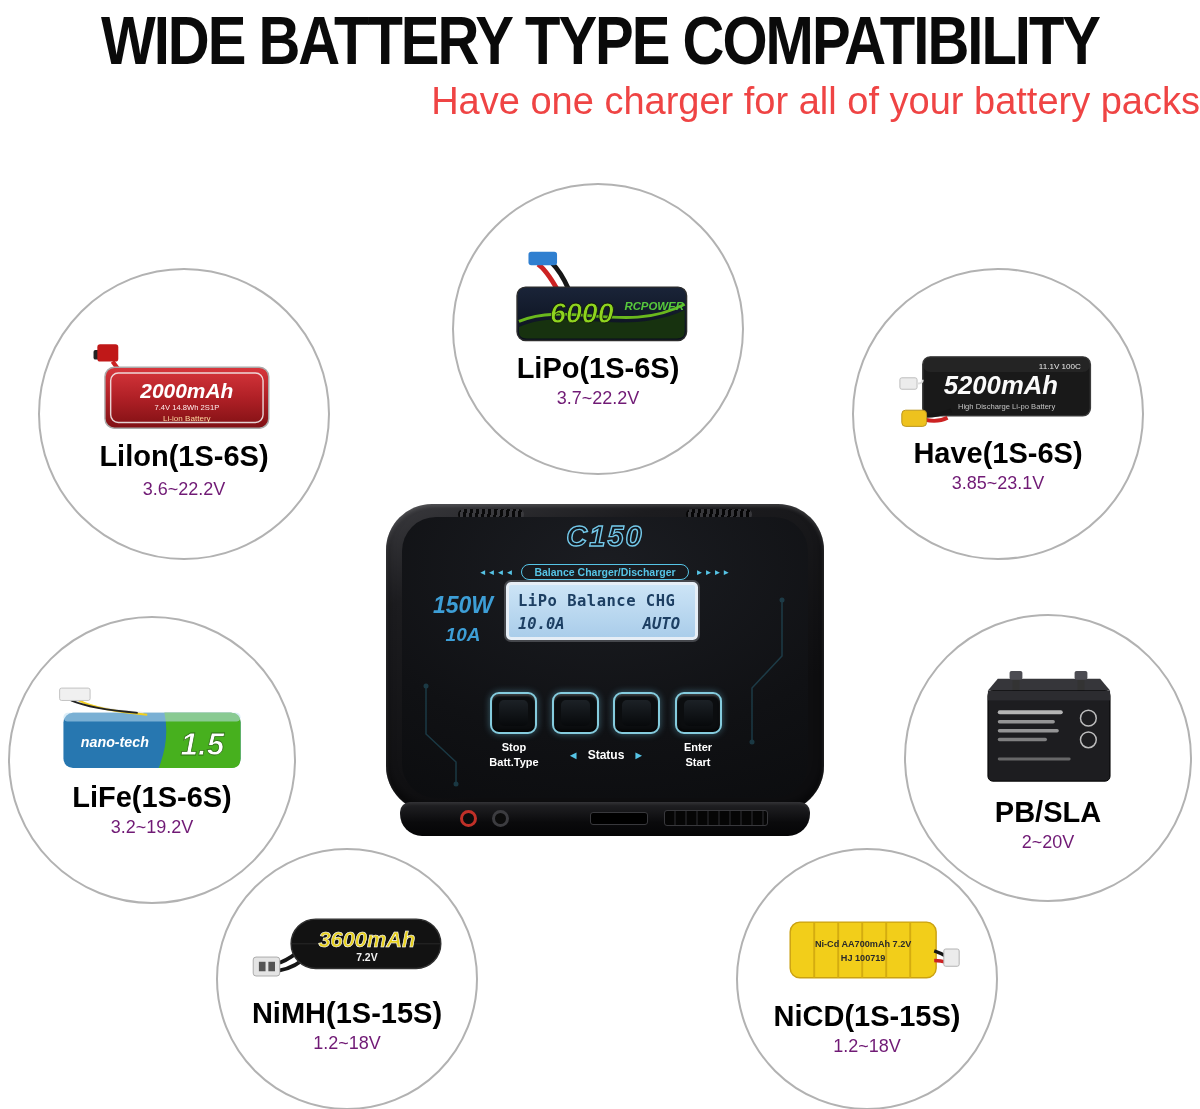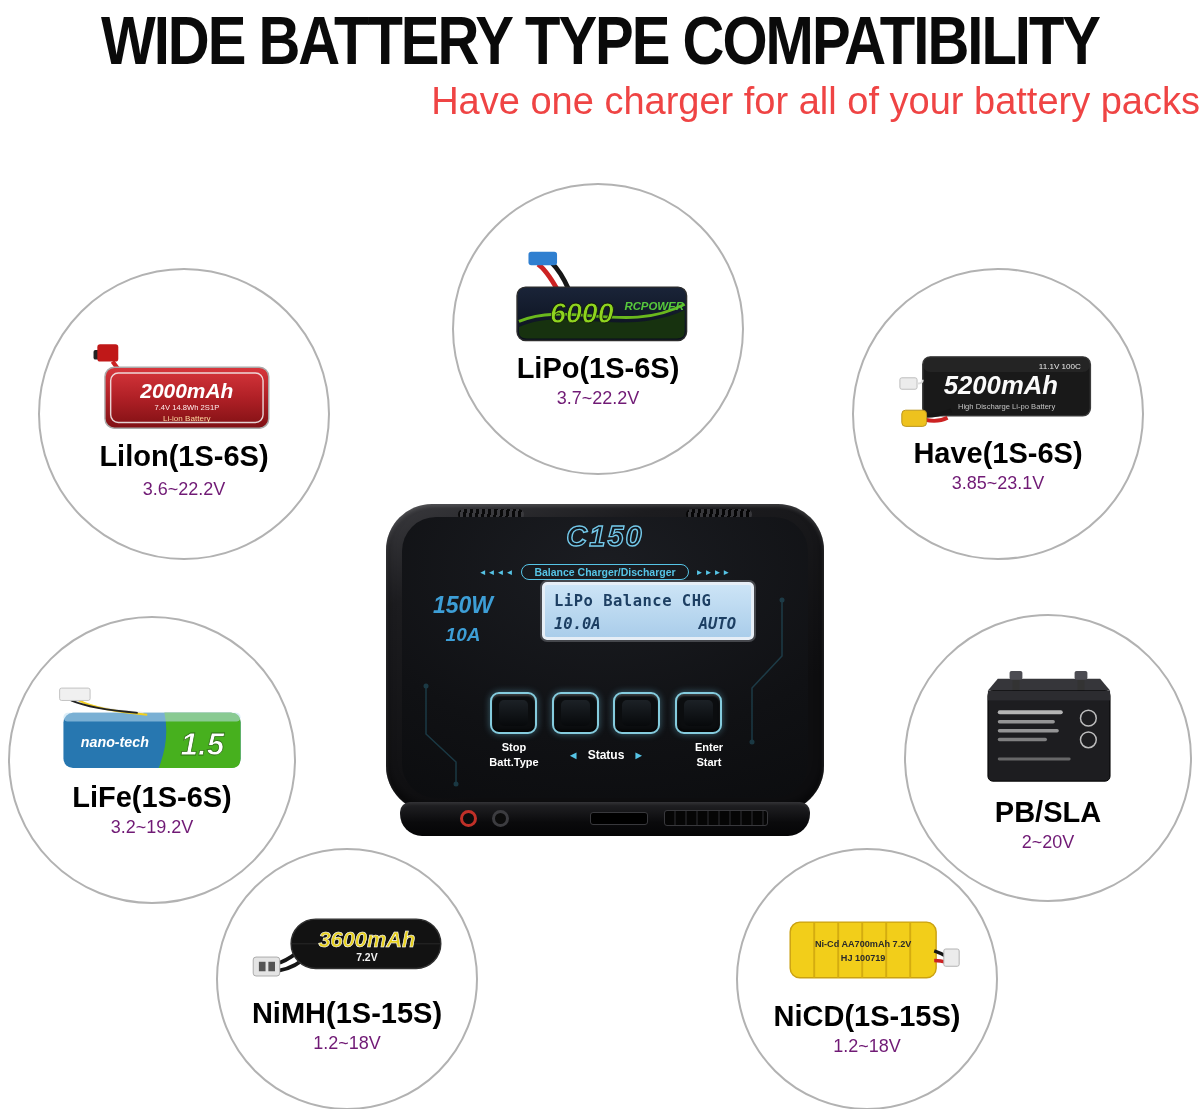--- a/index.html
+++ b/index.html
@@ -47,46 +47,46 @@
                  justify-content:center; gap:7px; }
   .tagline-arrows { color:#56c4e6; font-size:8px; letter-spacing:1px; }
   .tagline-pill { color:#56c4e6; font-size:10.5px; font-weight:bold;
                   border:1.5px solid #56c4e6; border-radius:10px; padding:1px 12px; }
 
   .power-block { position:absolute; left:44px; top:88px; width:66px; text-align:center;
                  color:#3d9ed6; font-style:italic; font-weight:bold; }
   .power-w { font-size:23px; }
   .power-a { font-size:19px; margin-top:5px; }
 
-  .lcd { position:absolute; left:120px; top:78px; width:212px; height:58px;
+  .lcd { position:absolute; left:120px; top:78px; width:192px; height:58px;
          background:linear-gradient(180deg,#cce4f6,#aacdea);
          border:3px solid #e6eef6; border-radius:5px; box-shadow:0 0 0 2px #45474c;
          padding:7px 9px 0;
-         font-family:"DejaVu Sans Mono","Liberation Mono",monospace; font-weight:bold; color:#1d3f63;margin-left:36px; }
+         font-family:"DejaVu Sans Mono","Liberation Mono",monospace; font-weight:bold; color:#1d3f63; }
   .lcd-l1 { font-size:15.5px; letter-spacing:0.5px; white-space:nowrap; }
   .lcd-l2 { font-size:15.5px; display:flex; justify-content:space-between; margin-top:5px; padding-right:6px;font-style:italic; }
 
   .warning-row { position:absolute; left:66px; top:150px; display:flex; align-items:center; gap:9px; }
   .warning-texts { color:#ececec; font-size:9.5px; line-height:1.5; letter-spacing:0.1px; }
 
   .buttons-row { position:absolute; left:104px; top:188px; width:232px;
                  display:flex; justify-content:space-between; }
   .chg-btn { width:47px; height:42px; border-radius:9px; background:#0b0d0f;
              border:2px solid #85ccde; position:relative;
              box-shadow:0 0 7px rgba(110,195,225,0.45), inset 0 2px 2px rgba(255,255,255,0.2),
                         inset 0 -2px 3px rgba(0,0,0,0.8); }
   .chg-btn::after { content:""; position:absolute; inset:6px 7px;
              background:linear-gradient(180deg,#1c2126,#07090b); border-radius:5px; }
 
   .btn-label { position:absolute; color:#fff; font-weight:bold; font-size:11px;
                text-align:center; line-height:1.35; }
   .lbl-stop   { left:84px;  top:236px; width:88px; }
   .lbl-status { left:158px; top:243px; width:124px; font-size:12px; }
   .lbl-status .arr { color:#56c4e6; font-size:11px; margin:0 9px; }
-  .lbl-enter  { left:279px; top:236px; width:88px; }
+  .lbl-enter  { left:268px; top:236px; width:88px; }
 
   .charger-bottom { position:absolute; left:14px; right:14px; bottom:0; height:34px;
       background:linear-gradient(180deg,#232326,#0a0a0c 60%,#050506);
       border-radius:10px 10px 22px 22px; box-shadow: inset 0 2px 3px rgba(255,255,255,0.08); }
   .jack { position:absolute; top:8px; width:17px; height:17px; border-radius:50%; background:#0c0c0c; }
   .jack-red   { left:60px; border:3.5px solid #c03028; }
   .jack-black { left:92px; border:3.5px solid #3c3c40; }
   .port-a { position:absolute; left:190px; top:10px; width:58px; height:13px; background:#000;
             border:1px solid #38383c; border-radius:3px; }
   .port-b { position:absolute; right:42px; top:8px; width:104px; height:16px;

